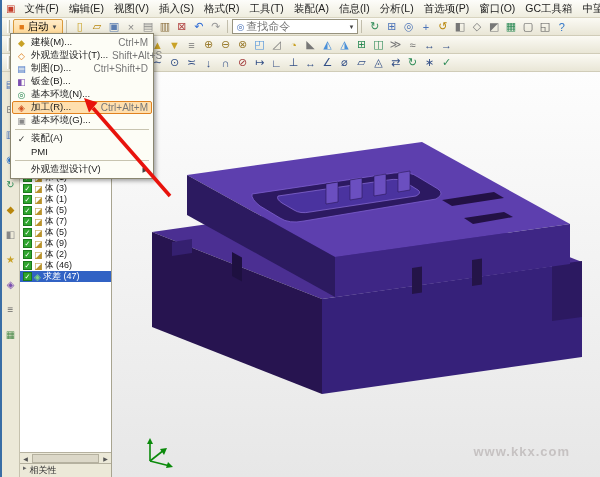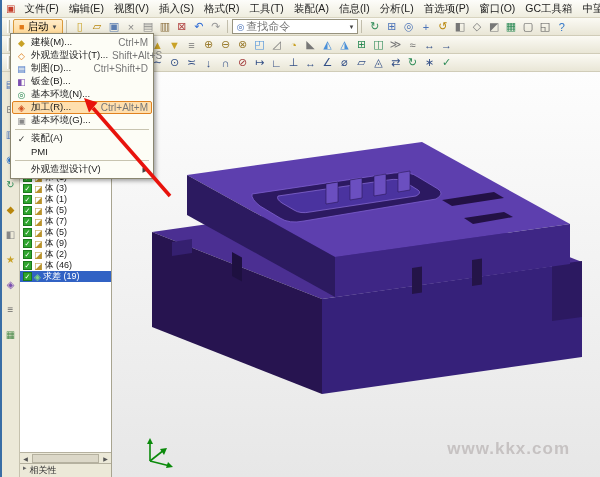--- a/index.html
+++ b/index.html
@@ -41,21 +41,21 @@
   .nav-scroll { height:11px; display:flex; align-items:center; background:#ece9d8; border-top:1px solid #b5b19f; }
   .sarr { font-size:6px; color:#555; width:11px; text-align:center; }
   .strack { flex:1; height:9px; background:#dcd8c8; border:1px solid #b5b19f; margin:0 1px; }
   .nav-footer { height:14px; display:flex; align-items:flex-start; gap:3px; background:#ece9d8; border-top:1px solid #b5b19f; font-size:9px; color:#333; padding-left:3px; }
   .fic { font-size:7px; color:#666; }
 
   
   .viewport { flex:1; position:relative; background:linear-gradient(#fdfdfd,#e7e7e7); overflow:hidden; }
   .modelsvg { position:absolute; inset:0; width:100%; height:100%; }
   .wm1 { position:absolute; right:26px; bottom:42px; font-size:26px; font-weight:bold; color:#c0bcbc; letter-spacing:2px; }
-  .wm2 { position:absolute; right:30px; bottom:18px; font-size:17px; font-weight:bold; color:#c6c2c2; letter-spacing:1px; }
+  .wm2 { position:absolute; right:30px; bottom:18px; font-size:13px; font-weight:bold; color:#c6c2c2; letter-spacing:1px; }
   .triad { position:absolute; left:28px; bottom:8px; }
 
   
   .appmenu { position:absolute; top:33px; left:8px; width:144px; background:#fdfdf6; border:1px solid #8a8670; box-shadow:2px 2px 4px rgba(0,0,0,.35); padding:2px 1px; z-index:30; }
   .mi { display:flex; align-items:center; gap:4px; height:13px; padding:0 3px; font-size:9.5px; color:#222; cursor:default; border:1px solid transparent; }
   .mi[data-hl="true"] { background:#ffdfae; border:1px solid #e08220; border-radius:2px; }
   .mi-ic { width:11px; font-size:9px; text-align:center; flex:none; }
   .mi-pre { width:11px; font-size:9px; text-align:center; color:#333; flex:none; }
   .mi-label { white-space:nowrap; }
   .mi-sc { margin-left:auto; font-size:10px; color:#777; white-space:nowrap; }
@@ -270,21 +270,21 @@
 
           <div class="trow">
             <span class="tchk">✓</span>
             <span class="tcube" style="color:#b8912a">◪</span>
             <span class="tlabel">体 (46)</span>
           </div>
 
           <div class="trow" data-selected="true">
             <span class="tchk">✓</span>
             <span class="tcube" style="color:#7fd87f">◈</span>
-            <span class="tlabel">求差 (19)</span>
+            <span class="tlabel">求差 (47)</span>
           </div>
         </div>
       <div class="navspacer"></div>
       <div class="nav-scroll">
         <span class="sarr">◀</span>
         <span class="strack"></span>
         <span class="sarr">▶</span>
       </div>
       <div class="nav-footer">
         <span class="fic">▸</span>

